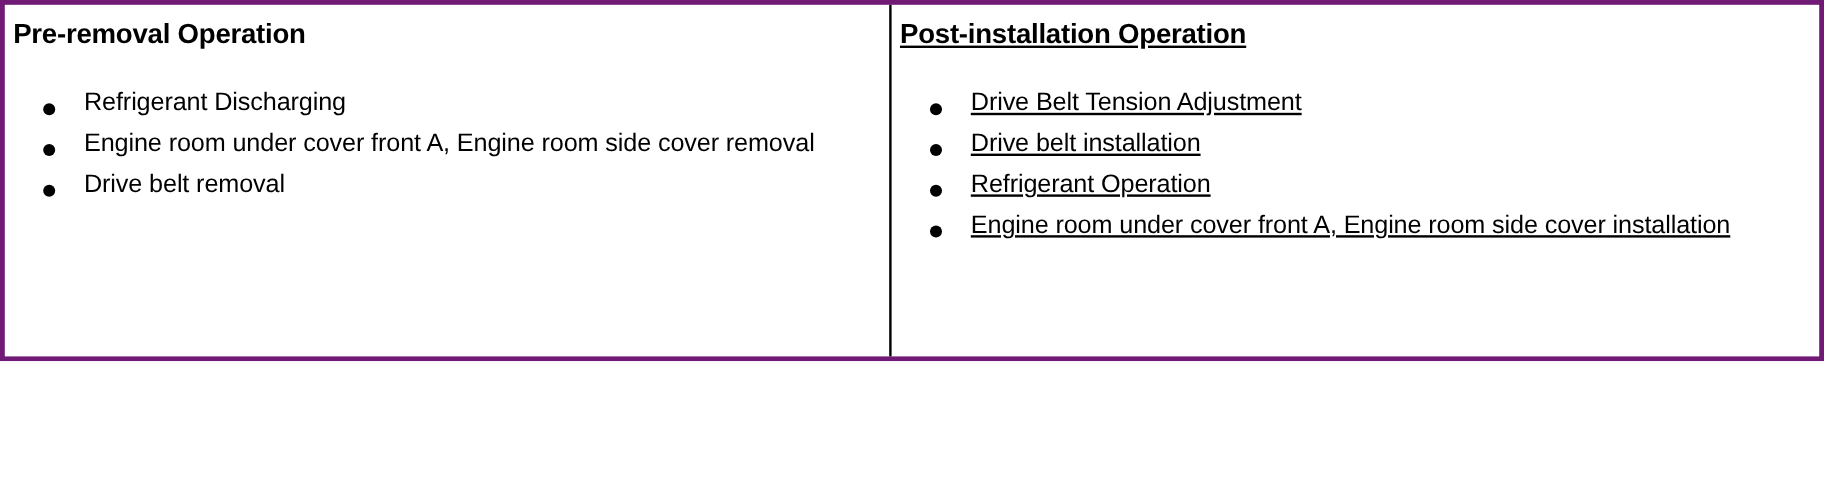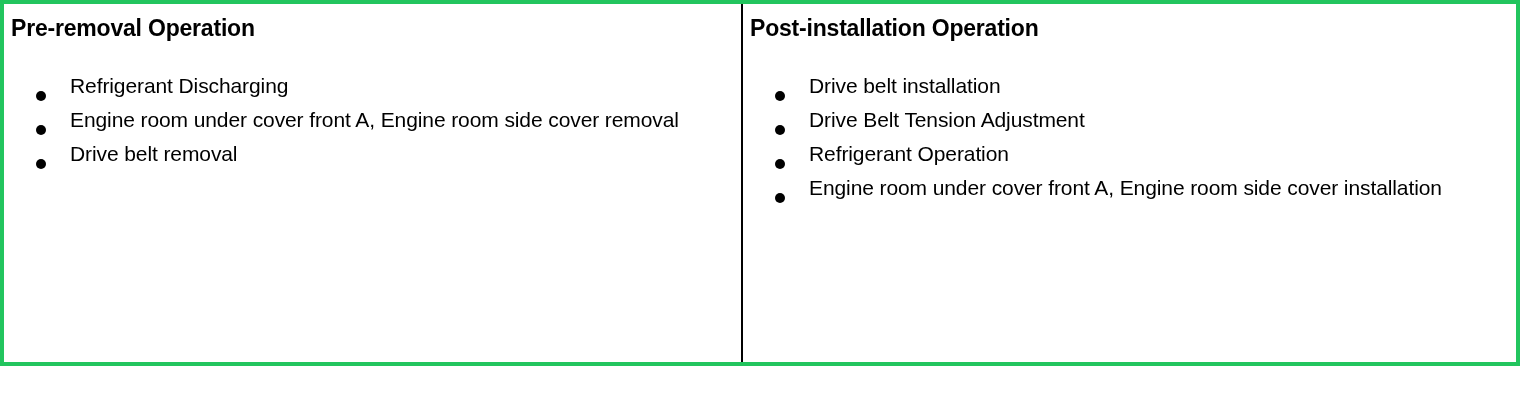--- a/index.html
+++ b/index.html
@@ -7,51 +7,52 @@
     padding: 0;
     background: #ffffff;
   }
   body {
     font-family: "Liberation Sans", "DejaVu Sans", sans-serif;
     color: #000000;
   }
   .ops-table {
     box-sizing: border-box;
     width: 1520px;
-    height: 366px;
-    border: 4px solid #22c55e;
+    height: 301px;
+    border: 4px solid #701a75;
     display: flex;
     background: #ffffff;
   }
   .ops-col {
     box-sizing: border-box;
     padding: 11px 8px 8px 7px;
     overflow: hidden;
   }
   .ops-col.left {
     width: 739px;
     border-right: 2px solid #000000;
   }
   .ops-col.right {
     flex: 1;
+    text-decoration: underline;
   }
   .col-header {
     font-size: 23px;
     font-weight: bold;
     line-height: 26px;
     letter-spacing: -0.2px;
   }
   ul.op-list {
     list-style: none;
     margin: 29px 0 0 0;
     padding: 0;
   }
   ul.op-list li {
     display: flex;
-    align-items: flex-end;
+    align-items: center;
     font-size: 21px;
     line-height: 31px;
     margin-bottom: 3px;
     letter-spacing: -0.1px;
   }
   .bullet {
     flex-shrink: 0;
     width: 10px;
     height: 10px;
     border-radius: 50%;
@@ -81,25 +82,25 @@
           <span class="bullet"></span>
           <span class="item-text">Drive belt removal</span>
         </li>
       </ul>
   </div>
   <div class="ops-col right">
     <div class="col-header">Post-installation Operation</div>
     <ul class="op-list">
         <li>
           <span class="bullet"></span>
-          <span class="item-text">Drive belt installation</span>
+          <span class="item-text">Drive Belt Tension Adjustment</span>
         </li>
         <li>
           <span class="bullet"></span>
-          <span class="item-text">Drive Belt Tension Adjustment</span>
+          <span class="item-text">Drive belt installation</span>
         </li>
         <li>
           <span class="bullet"></span>
           <span class="item-text">Refrigerant Operation</span>
         </li>
         <li>
           <span class="bullet"></span>
           <span class="item-text">Engine room under cover front A, Engine room side cover installation</span>
         </li>
       </ul>

